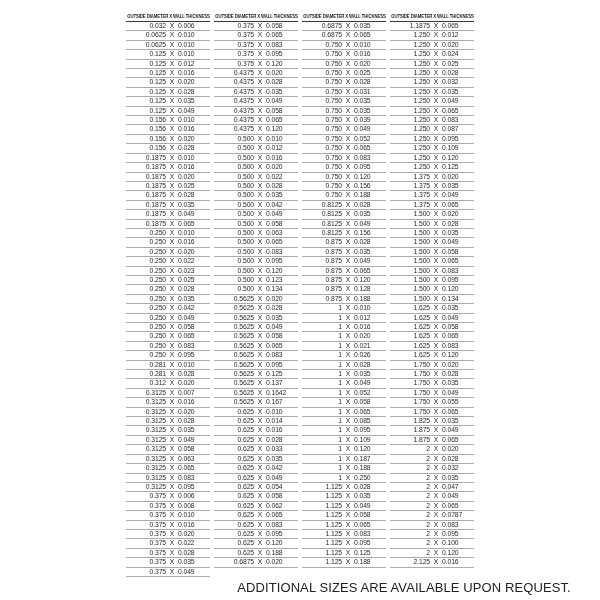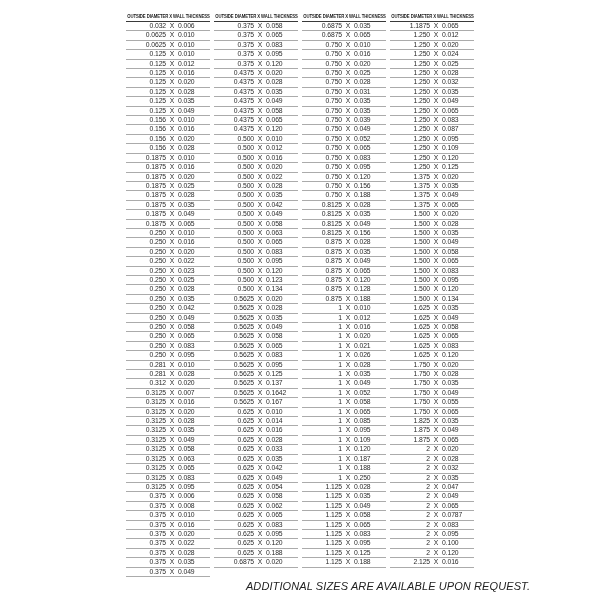--- a/index.html
+++ b/index.html
@@ -56,24 +56,23 @@
     line-height: 8.3px;
     letter-spacing: -0.1px;
     white-space: nowrap;
   }
   .row .od   { text-align: right; }
   .row .x    { text-align: center; }
   .row .wall { text-align: left; }
   .footer-note {
     position: absolute;
     top: 580px;
-    left: 388px;
+    left: 404px;
     transform: translateX(-50%);
-    font-size: 11px;
-    font-style: italic;
+    font-size: 13px;
     white-space: nowrap;
     letter-spacing: 0.1px;
     color: #222222;
   }
 </style>
 </head>
 <body>
 
 <div class="page">
 

